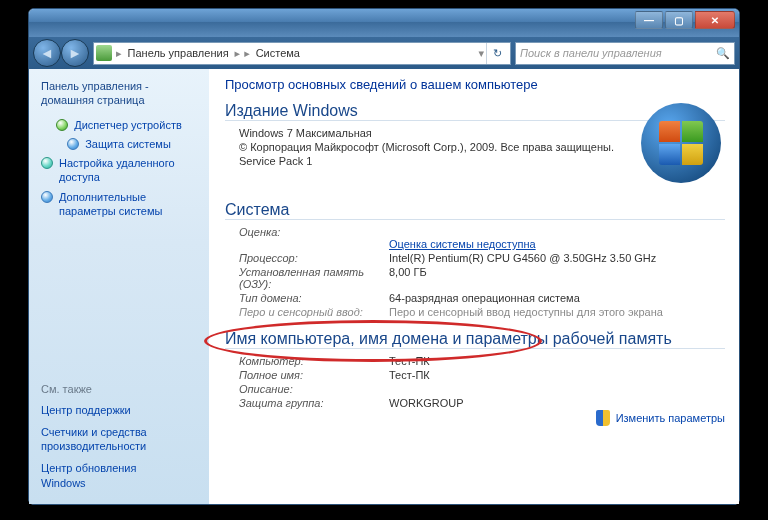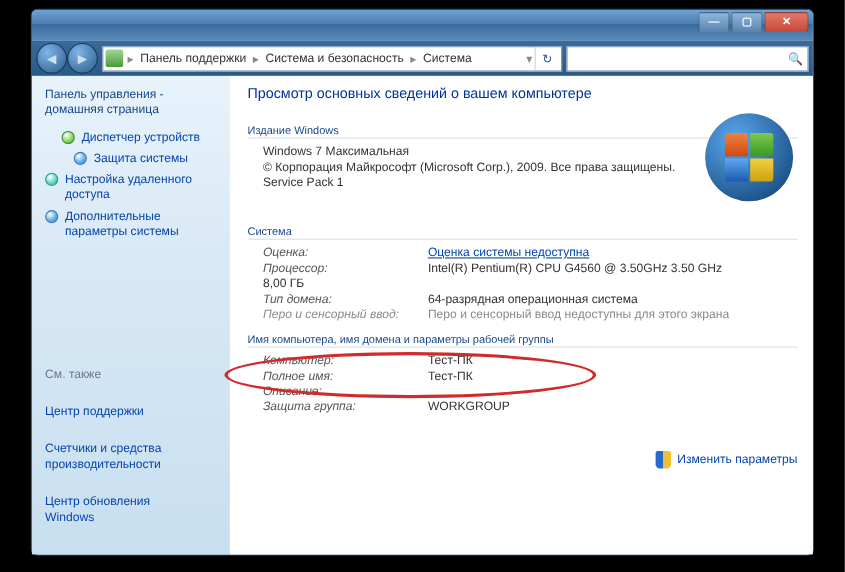--- a/index.html
+++ b/index.html
@@ -59,29 +59,29 @@
   padding: 10px 12px; font-size:11px; position:relative;
 }
 .sidebar .home { color:#19478a; margin-bottom:10px; line-height:1.3; }
 .sidebar .item { color:#0645ad; margin:5px 0; display:flex; align-items:flex-start; gap:6px; line-height:1.3; cursor:pointer;justify-content:center; }
 .bullet { width:12px; height:12px; border-radius:50%; flex-shrink:0; margin-top:1px;
   background: radial-gradient(circle at 35% 30%, #fff, #6ab0e8 55%, #2b7acc); border:1px solid #3a7abb;}
 .bullet.green { background: radial-gradient(circle at 35% 30%, #fff, #8ad86a 55%, #3a9a2b); border-color:#3a8a2b;}
 .bullet.teal { background: radial-gradient(circle at 35% 30%, #fff, #6ad8c8 55%, #2ba898); border-color:#2a9888;}
 .seealso { position:absolute; bottom:6px; left:12px; right:25px; }
 .seealso .hdr { color:#6a7a8a; margin-bottom:6px; }
-.seealso .lnk { color:#0645ad; margin:20px 0; cursor:pointer; line-height:1.3; }
+.seealso .lnk { color:#0645ad; margin:8px 0; cursor:pointer; line-height:1.3; }
 
 .main { flex:1; background:#fff; padding: 8px 14px 0 16px; font-size:11px; color:#333; overflow:hidden; position:relative;}
-.main h1 { font-size:13px; font-weight:normal; color:#003399; margin-bottom:22px; }
-.group-label { color:#19478a; font-size:10px; border-bottom:1px solid #d4e0ec; padding-bottom:0; margin: 4px 0 6px 0;}
+.main h1 { font-size:13px; font-weight:normal; color:#003399; margin-bottom:10px; }
+.group-label { color:#19478a; font-size:16px; border-bottom:1px solid #d4e0ec; padding-bottom:0; margin: 4px 0 6px 0;}
 .kv { display:flex; margin:2px 0 2px 14px; }
 .kv .k { width:150px; color:#555;font-style:italic; }
 .kv .v { color:#333; }
-.kv .v.link { color:#0645ad; text-decoration:underline; cursor:pointer;}
+.kv .v.link { color:#0645ad; text-decoration:underline; cursor:pointer;margin-top:12px;}
 .kv.dim .k, .kv.dim .v { color:#8a8a8a; }
 
 .section-gap { height: 28px; }
 
 .winlogo {
   position:absolute; right:18px; top:34px; width:80px; height:80px;
 }
 .winlogo .orb { width:80px;height:80px;border-radius:50%;background:radial-gradient(circle at 35% 30%, #5aa8f0, #0a3a6a);position:relative;}
 .winlogo .flag { position:absolute; left:18px; top:18px; width:44px; height:44px; display:grid; grid-template-columns:1fr 1fr; grid-template-rows:1fr 1fr; gap:2px;}
 .winlogo .q1{background:linear-gradient(#f08040,#d04a10);border-radius:3px 0 0 0;}
@@ -112,29 +112,29 @@
   </div>
 
   <div class="navbar">
     <div class="navbtns">
       <div class="rndbtn">◄</div>
       <div class="rndbtn">►</div>
     </div>
     <div class="breadcrumb">
       <div class="bc-icon"></div>
       <span class="sep">▸</span>
-      <span class="seg">Панель поддержки</span>
+      <span class="seg">Панель управления</span>
       <span class="sep">▸</span>
-      <span class="seg">Система и безопасность</span>
       <span class="sep">▸</span>
       <span class="seg">Система</span>
       <span class="sep" style="margin-left:auto">▾</span>
       <div class="bc-ref">↻</div>
     </div>
     <div class="searchbox">
+      <span>Поиск в панели управления</span>
       <span class="mag">🔍</span>
     </div>
   </div>
 
   <div class="helpbtn">?</div>
 
   <div class="body">
     <div class="sidebar">
       <div class="home">Панель управления - домашняя страница</div>
       <div class="item">
@@ -192,33 +192,34 @@
       <div class="group-label">Система</div>
       <div class="kv">
           <span class="k">Оценка:</span>
           <span class="v link">Оценка системы недоступна</span>
         </div>
       <div class="kv">
           <span class="k">Процессор:</span>
           <span class="v">Intel(R) Pentium(R) CPU G4560 @ 3.50GHz   3.50 GHz</span>
         </div>
       <div class="kv">
+          <span class="k">Установленная память (ОЗУ):</span>
           <span class="v">8,00 ГБ</span>
         </div>
       <div class="kv">
           <span class="k">Тип домена:</span>
           <span class="v">64-разрядная операционная система</span>
         </div>
       <div class="kv dim">
           <span class="k">Перо и сенсорный ввод:</span>
           <span class="v">Перо и сенсорный ввод недоступны для этого экрана</span>
         </div>
 
       <div style="height:6px"></div>
-      <div class="group-label">Имя компьютера, имя домена и параметры рабочей группы</div>
+      <div class="group-label">Имя компьютера, имя домена и параметры рабочей память</div>
       <div class="kv">
           <span class="k">Компьютер:</span>
           <span class="v">Тест-ПК</span>
         </div>
       <div class="kv">
           <span class="k">Полное имя:</span>
           <span class="v">Тест-ПК</span>
         </div>
       <div class="kv">
           <span class="k">Описание:</span>

